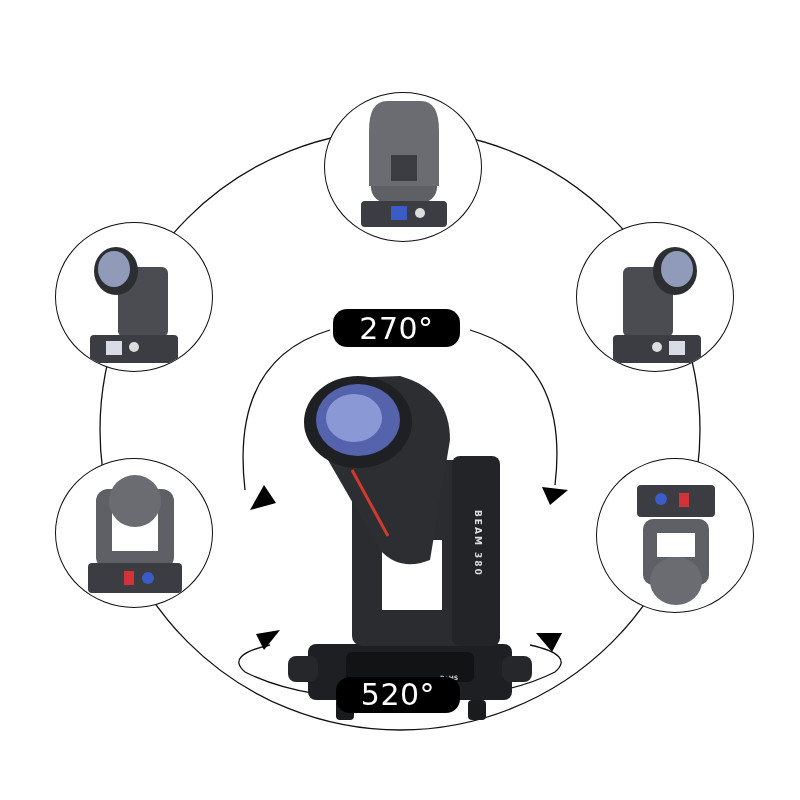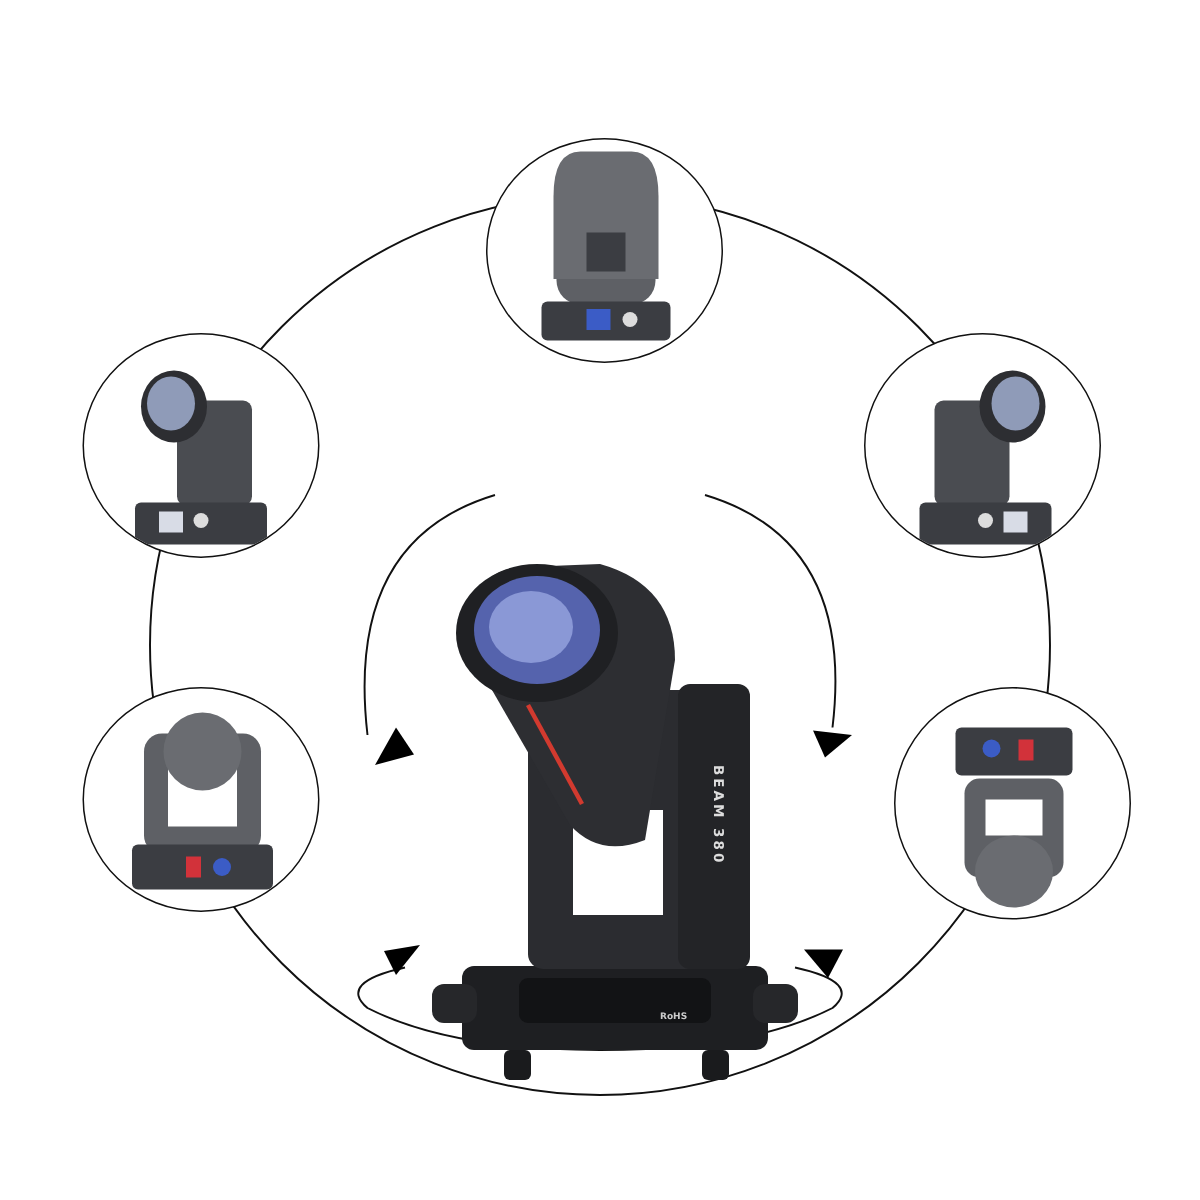--- a/index.html
+++ b/index.html
@@ -102,13 +102,15 @@
     <path d="M 40 40 Q 40 20 70 18 L 120 16 Q 170 30 170 80 L 150 200 Q 120 212 100 190 L 48 100 Z" fill="#2d2e32"></path>
     <ellipse cx="78" cy="62" rx="54" ry="46" fill="#1f2023"></ellipse>
     <ellipse cx="78" cy="60" rx="42" ry="36" fill="#5563ad"></ellipse>
     <ellipse cx="74" cy="58" rx="28" ry="24" fill="#8a98d6"></ellipse>
     <line x1="72" y1="110" x2="108" y2="176" stroke="#d23a2f" stroke-width="3"></line>
   </svg>
 
   <div class="fixture-label" style="left:473px;top:510px;">BEAM 380</div>
   <div class="rohs" style="left:440px;top:674px;">RoHS</div>
 
+  <div class="pill" style="left:333px;top:309px;width:127px;height:38px;">270°</div>
+  <div class="pill" style="left:336px;top:677px;width:124px;height:36px;line-height:36px;">520°</div>
 </div>
 
 </body></html>

